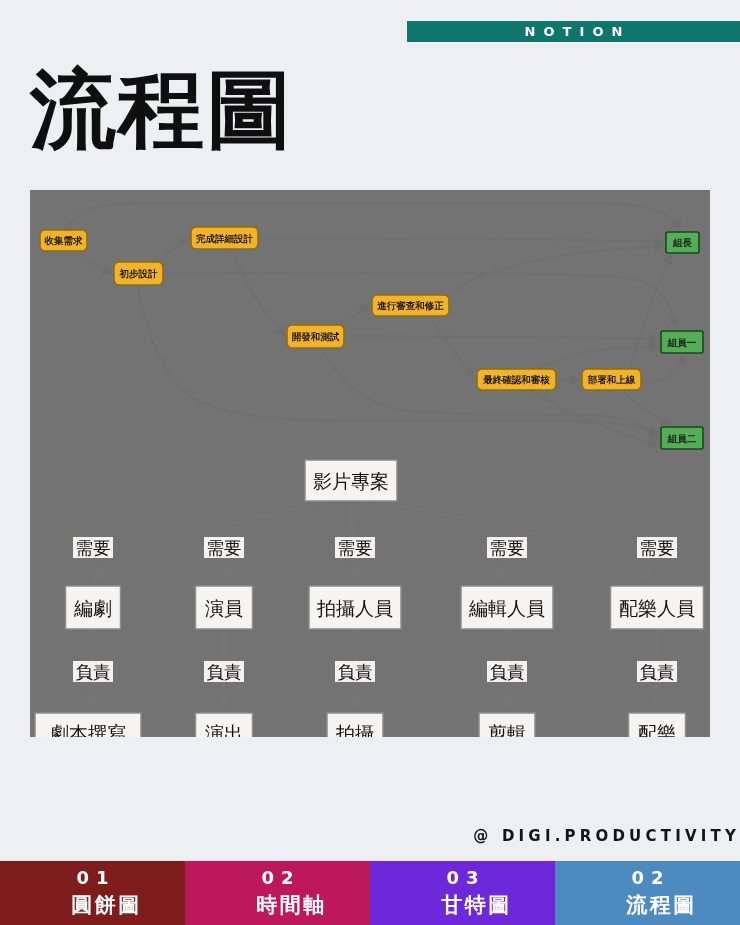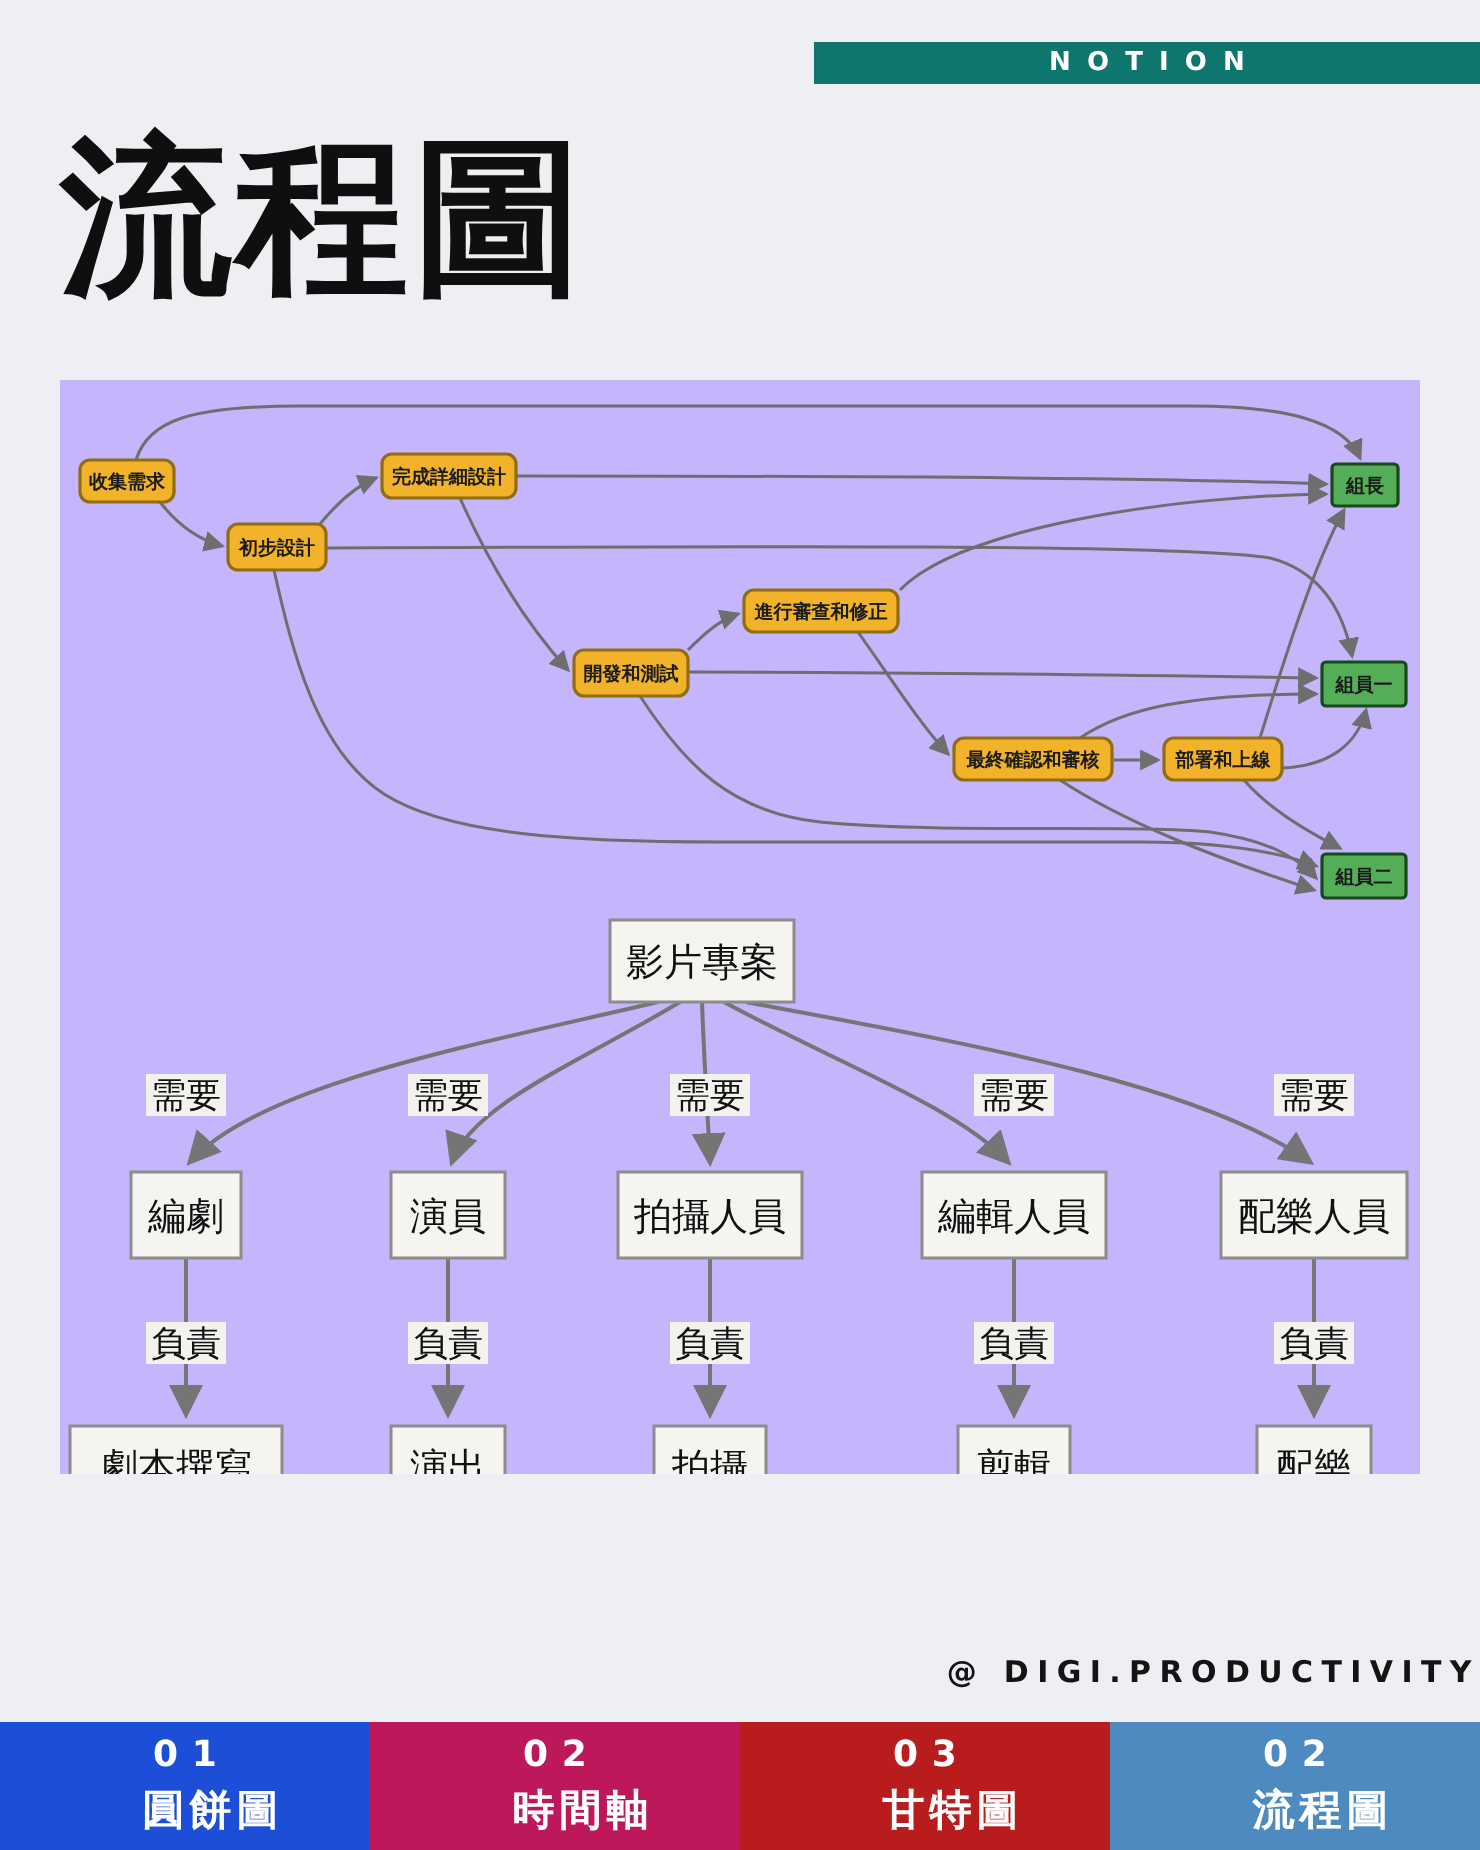--- a/index.html
+++ b/index.html
@@ -48,21 +48,21 @@
 <body>
 
 <div class="page" style="background: rgb(237, 239, 242);">
 
   <div class="notion-bar" style="background: #0f766e;">
     <span>NOTION</span>
   </div>
 
   <div class="main-title">流程圖</div>
 
-  <div class="diagram-panel" style="background: #c4b5fd;">
+  <div class="diagram-panel" style="background: #737373;">
     <svg id="diagram-svg" width="680" height="547" viewBox="0 0 680 547">
         <defs>
           <marker id="arw" viewBox="0 0 10 10" refX="8.5" refY="5" markerWidth="7" markerHeight="7" orient="auto-start-reverse">
             <path d="M0,0 L10,5 L0,10 z" fill="#6e6e6e"></path>
           </marker>
           <marker id="arwBig" viewBox="0 0 10 10" refX="8.5" refY="5" markerWidth="8.5" markerHeight="8.5" orient="auto-start-reverse">
             <path d="M0,0 L10,5 L0,10 z" fill="#757575"></path>
           </marker>
         </defs>
         <path d="M 50,61 C 60,74 70,80 81,83" fill="none" stroke="#6e6e6e" stroke-width="1.5" marker-end="url(#arw)"></path>
@@ -196,29 +196,29 @@
         <g>
           <rect x="598.5" y="523" width="57" height="40" fill="#f5f4f1" stroke="#8c8c8c" stroke-width="1.5"></rect>
           <text x="627" y="550" text-anchor="middle" font-size="19" font-weight="500" fill="#111111">配樂</text>
         </g>
       </svg>
   </div>
 
   <div class="handle">@ DIGI.PRODUCTIVITY</div>
 
   <div class="tabs">
-    <div class="tab" id="tab-0" style="background: #1d4ed8;">
+    <div class="tab" id="tab-0" style="background: #7f1d1d;">
       <div class="tab-number">01</div>
       <div class="tab-label">圓餅圖</div>
     </div>
     <div class="tab" id="tab-1" style="background: #be185d;">
       <div class="tab-number">02</div>
       <div class="tab-label">時間軸</div>
     </div>
-    <div class="tab" id="tab-2" style="background: #b91c1c;">
+    <div class="tab" id="tab-2" style="background: #6d28d9;">
       <div class="tab-number">03</div>
       <div class="tab-label">甘特圖</div>
     </div>
     <div class="tab" id="tab-3" style="background: rgb(76, 138, 192);">
       <div class="tab-number">02</div>
       <div class="tab-label">流程圖</div>
     </div>
   </div>
 
 </div>

